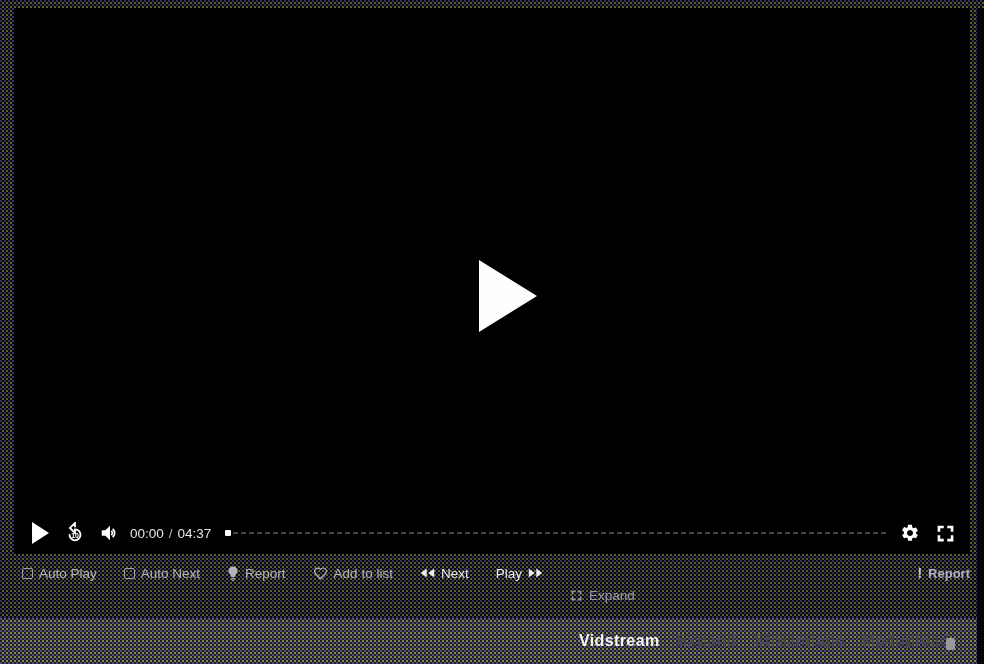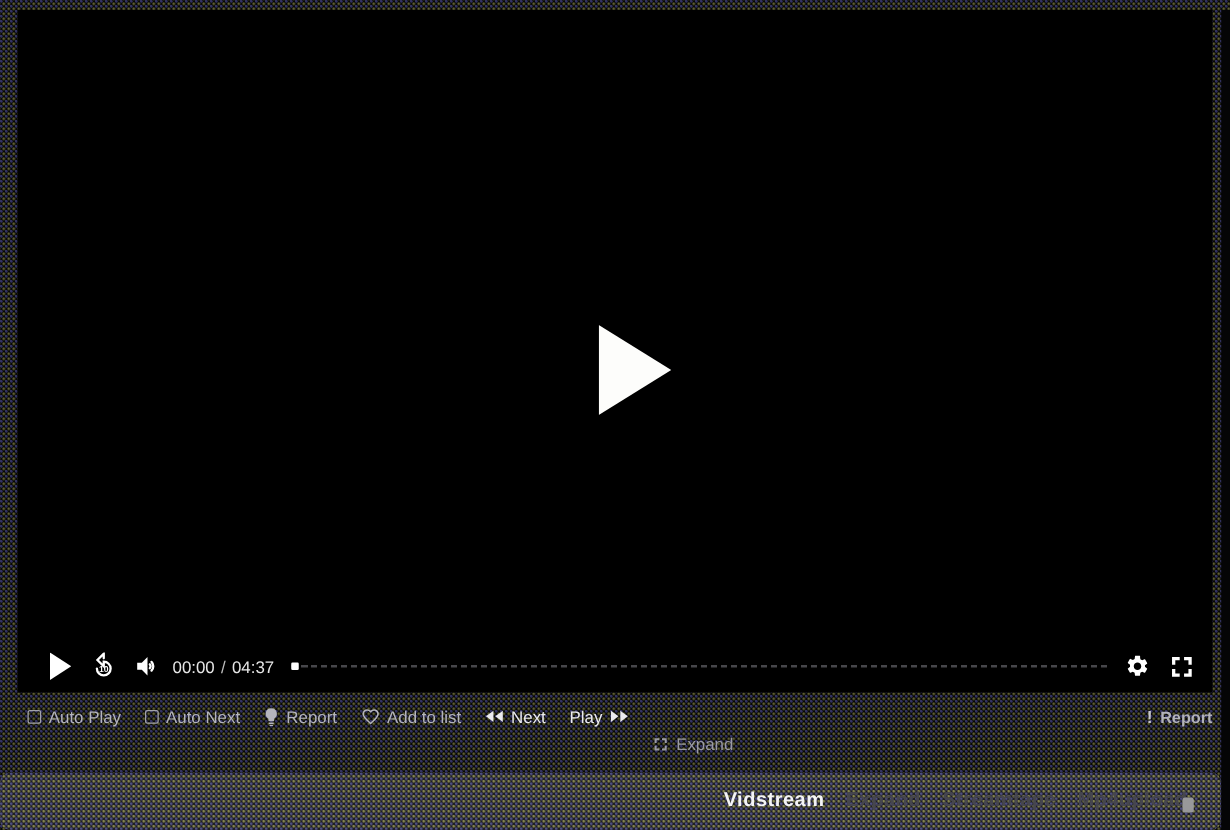--- a/index.html
+++ b/index.html
@@ -23,21 +23,21 @@
   
   .server-panel {
     position:absolute; left:0; right:7px; top:618px; height:46px;
     background-color:#1f1f23;
     background-image:
       radial-gradient(circle at 1px 1px, #4e4e82 0.9px, transparent 1.3px),
       radial-gradient(circle at 1px 1px, #82824e 0.9px, transparent 1.3px);
     background-size:4px 4px, 4px 4px;
     background-position:0 0, 2px 2px;
     display:flex; align-items:center; justify-content:flex-end;
-    gap:17px; padding-right:27px;border-radius:8px;
+    gap:17px; padding-right:27px;
   }
   .server-link {
     font-size:16px; font-weight:bold; letter-spacing:0.4px;
     color:#46464e; cursor:pointer;
   }
   .server-link.active { color:#f4f4f6; }
 
   
   .scrollbar-track {
     position:absolute; right:0; top:8px; width:7px; height:656px;
@@ -51,21 +51,21 @@
   
   .player {
     position:absolute; left:14px; top:8px; width:956px; height:546px;
     background:#000;
   }
   .big-play {
     position:absolute; left:465px; top:252px; width:58px; height:72px;
     cursor:pointer;
   }
   .controls {
-    position:absolute; left:12px; right:0; bottom:0; height:42px;
+    position:absolute; left:4px; right:0; bottom:0; height:42px;
     display:flex; align-items:center;
     padding:0 14px;
     text-align:right;
   }
   .ctl-btn { display:flex; align-items:center; justify-content:center; cursor:pointer; flex:0 0 auto; }
   .ctl-play { margin-right:15px; }
   .ctl-rewind { margin-right:13px; }
   .ctl-volume { margin-right:9px; }
   .time-display { display:flex; align-items:center; gap:5px; flex:0 0 auto;
     color:#e6e6e6; font-size:13.5px; }
@@ -77,21 +77,21 @@
   }
   .progress-thumb {
     position:absolute; left:0; top:3px; width:6px; height:6px;
     background:#fff; border-radius:1px;
   }
   .ctl-settings { margin-right:15px; }
 
   
   .toolbar {
     position:absolute; left:14px; top:556px; width:956px; height:34px;
-    display:flex; align-items:center; gap:19px;
+    display:flex; align-items:center; gap:27px;
     padding-left:8px;
     font-size:13.5px; color:#b4b4bc;
   }
   .tb-item { display:flex; align-items:center; gap:6px; cursor:pointer; white-space:nowrap; }
   .tb-checkbox {
     width:11px; height:11px; border:1.6px solid #a2a2aa; border-radius:2px;
     display:inline-block;
   }
   .tb-bright { color:#ebebee; }
   .tb-dim { color:#9a9aa4;margin-top:44px; }

